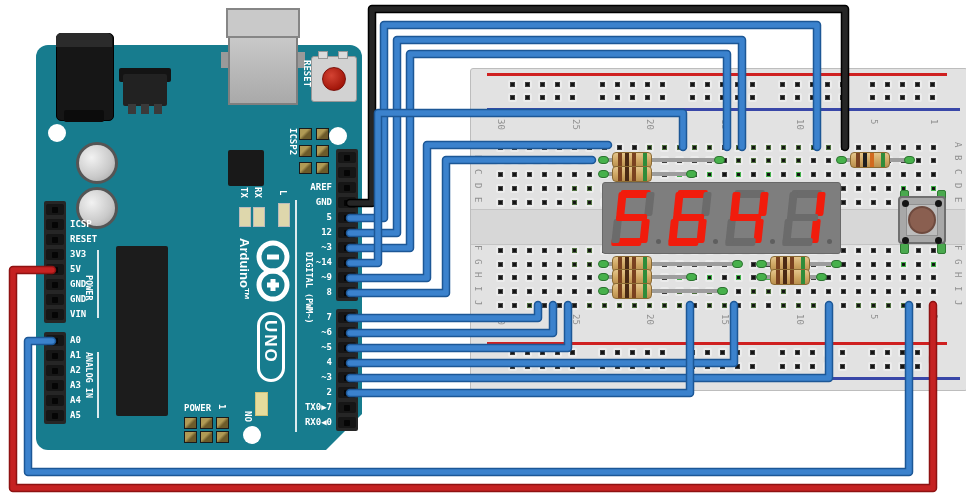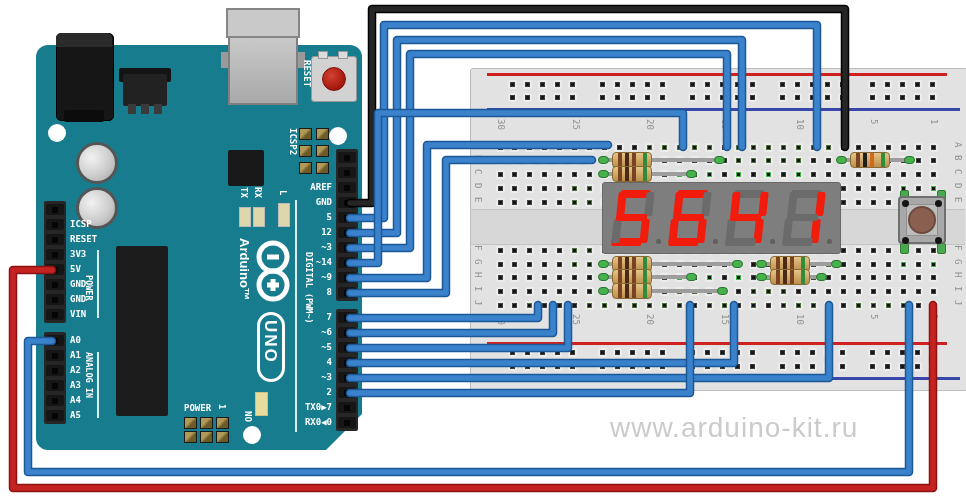--- a/index.html
+++ b/index.html
@@ -14,21 +14,20 @@
   .board{position:absolute;left:36px;top:45px;width:326px;height:405px;background:#177c8e;border-radius:12px;}
   .whitehole{position:absolute;width:18px;height:18px;border-radius:50%;background:#fff;}
   .metal{background:linear-gradient(180deg,#d6d6d6,#a9a9a9);border:2px solid #7f7f7f;}
   svg{position:absolute;left:0;top:0;}
 </style>
 </head>
 <body>
 
 <div id="scene">
 
-  <div class="watermark">www.arduino-kit.ru</div>
 
   <div class="a" id="breadboard" style="left:470px;top:68px;width:496px;height:321px;background:#e2e2e2;border:1px solid #bdbdbd;border-radius:3px;"></div>
   <div class="a" style="left:471px;top:209px;width:494px;height:34px;background:#d7d7d7;border-top:1px solid #c4c4c4;border-bottom:1px solid #c4c4c4;"></div>
   <div class="a" style="left:487px;top:73px;width:460px;height:3px;background:#cf2020;"></div>
   <div class="a" style="left:487px;top:108px;width:473px;height:3px;background:#3947a8;"></div>
   <div class="a" style="left:487px;top:342px;width:460px;height:3px;background:#cf2020;"></div>
   <div class="a" style="left:487px;top:377px;width:473px;height:3px;background:#3947a8;"></div>
   <div id="bb-holes">
       <div style="position: absolute; left: 928.5px; top: 142.5px; width: 5px; height: 5px; border: 2px solid rgb(236, 236, 236); border-radius: 2px; background: radial-gradient(circle, rgb(20, 20, 20) 0px, rgb(20, 20, 20) 1.4px, rgb(64, 64, 64) 1.7px);"></div>
       <div style="position: absolute; left: 913.5px; top: 142.5px; width: 5px; height: 5px; border: 2px solid rgb(236, 236, 236); border-radius: 2px; background: radial-gradient(circle, rgb(20, 20, 20) 0px, rgb(20, 20, 20) 1.4px, rgb(64, 64, 64) 1.7px);"></div>

